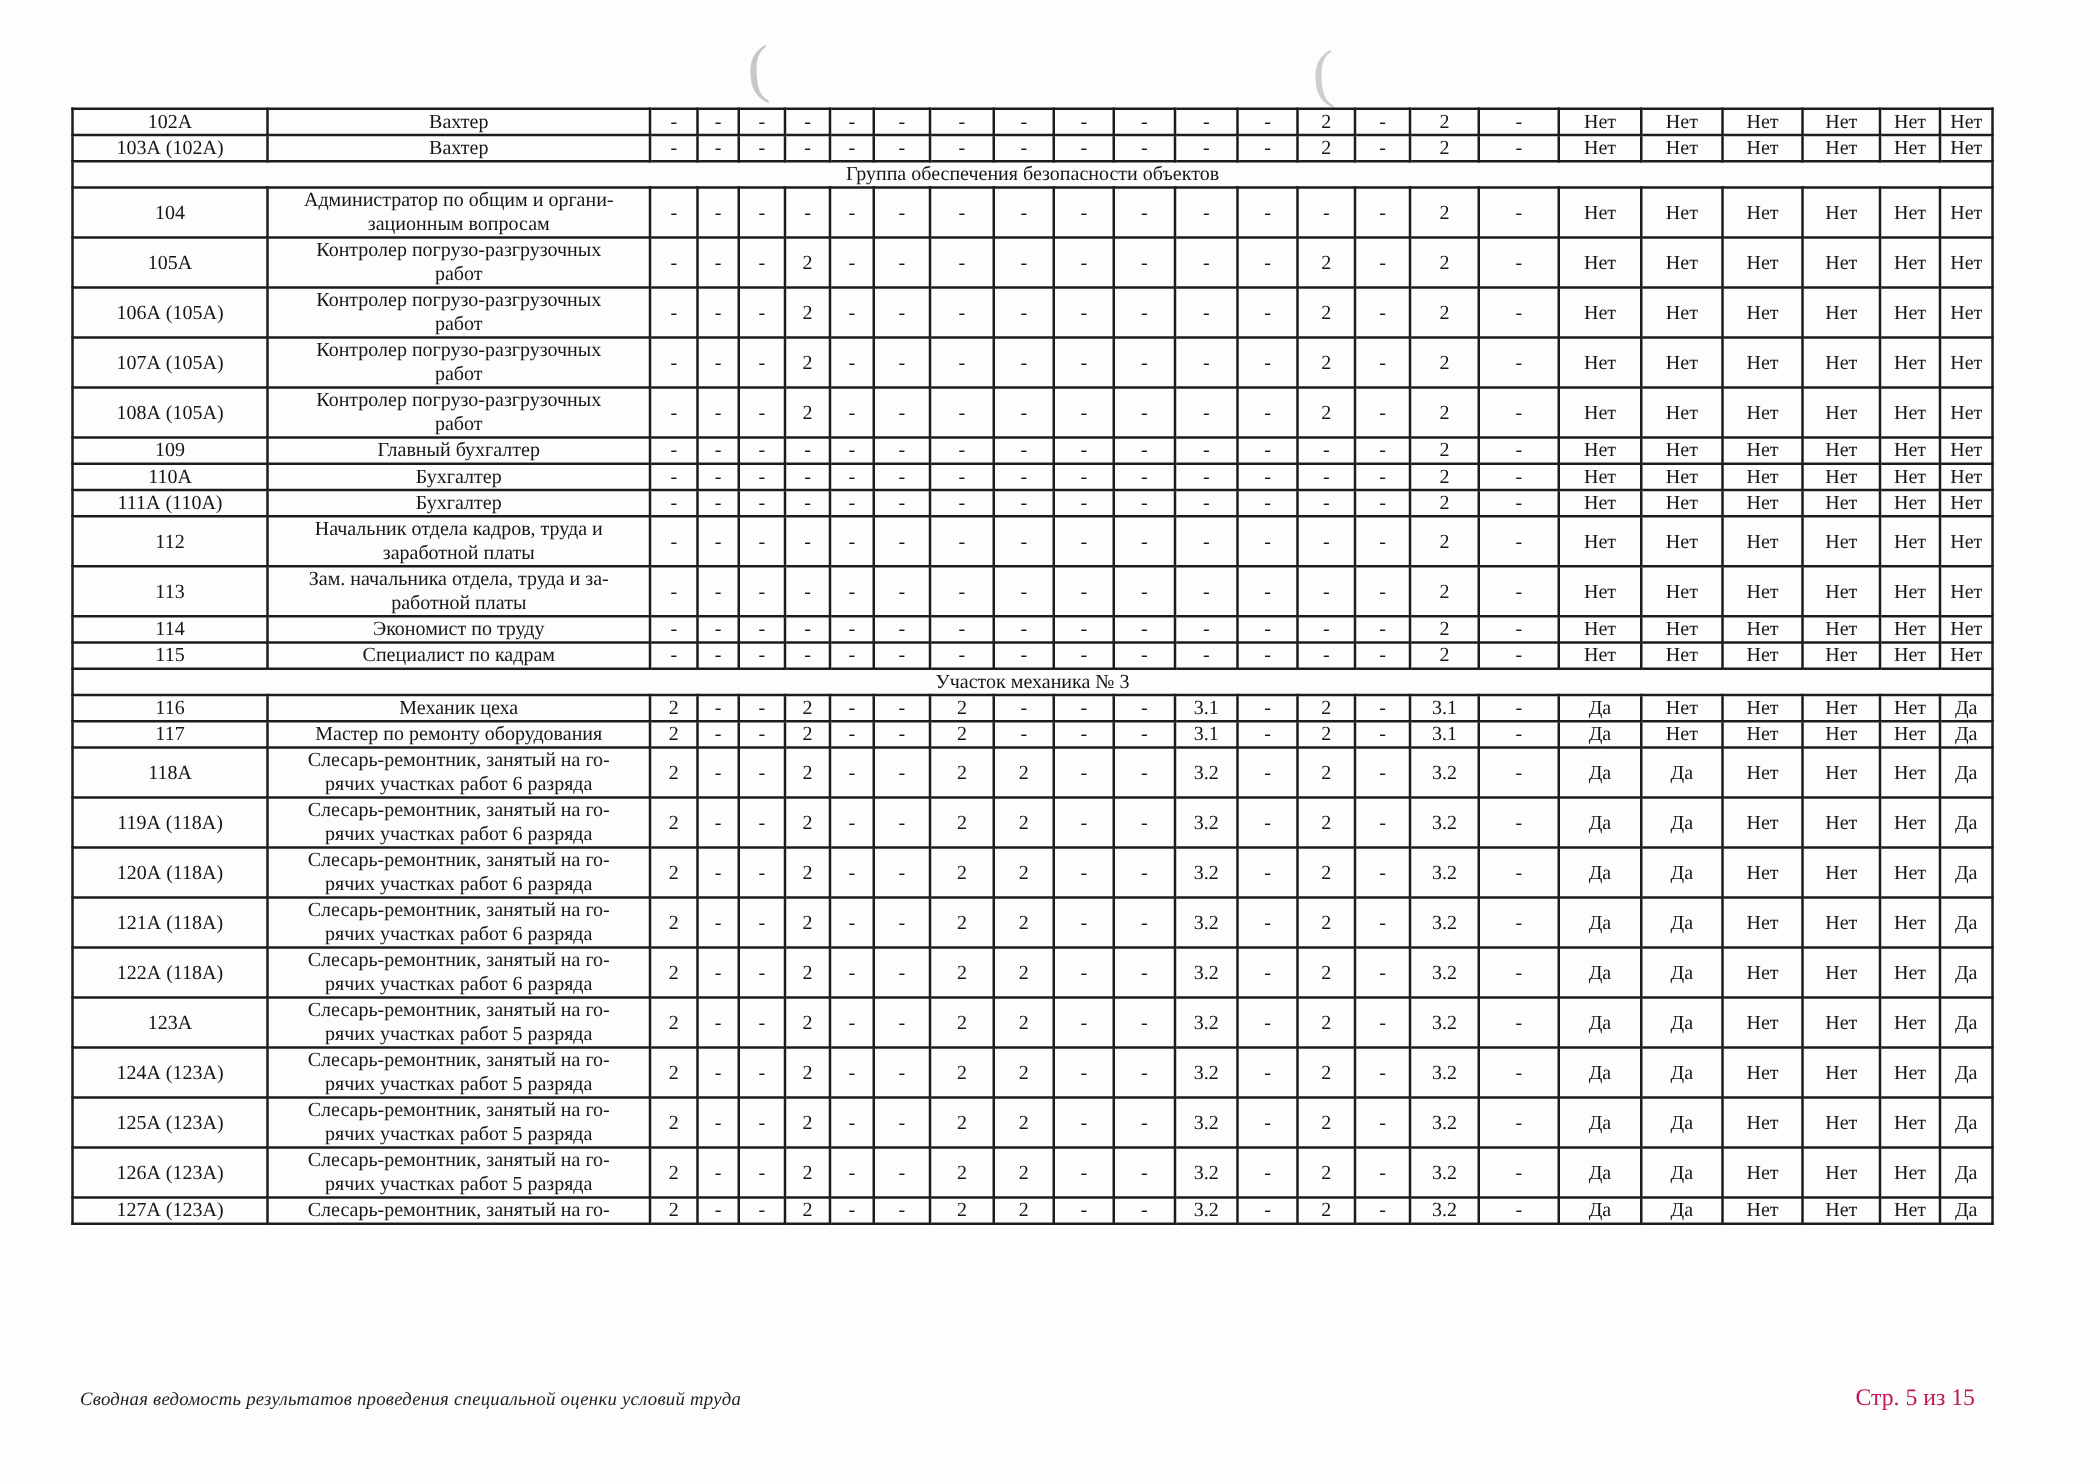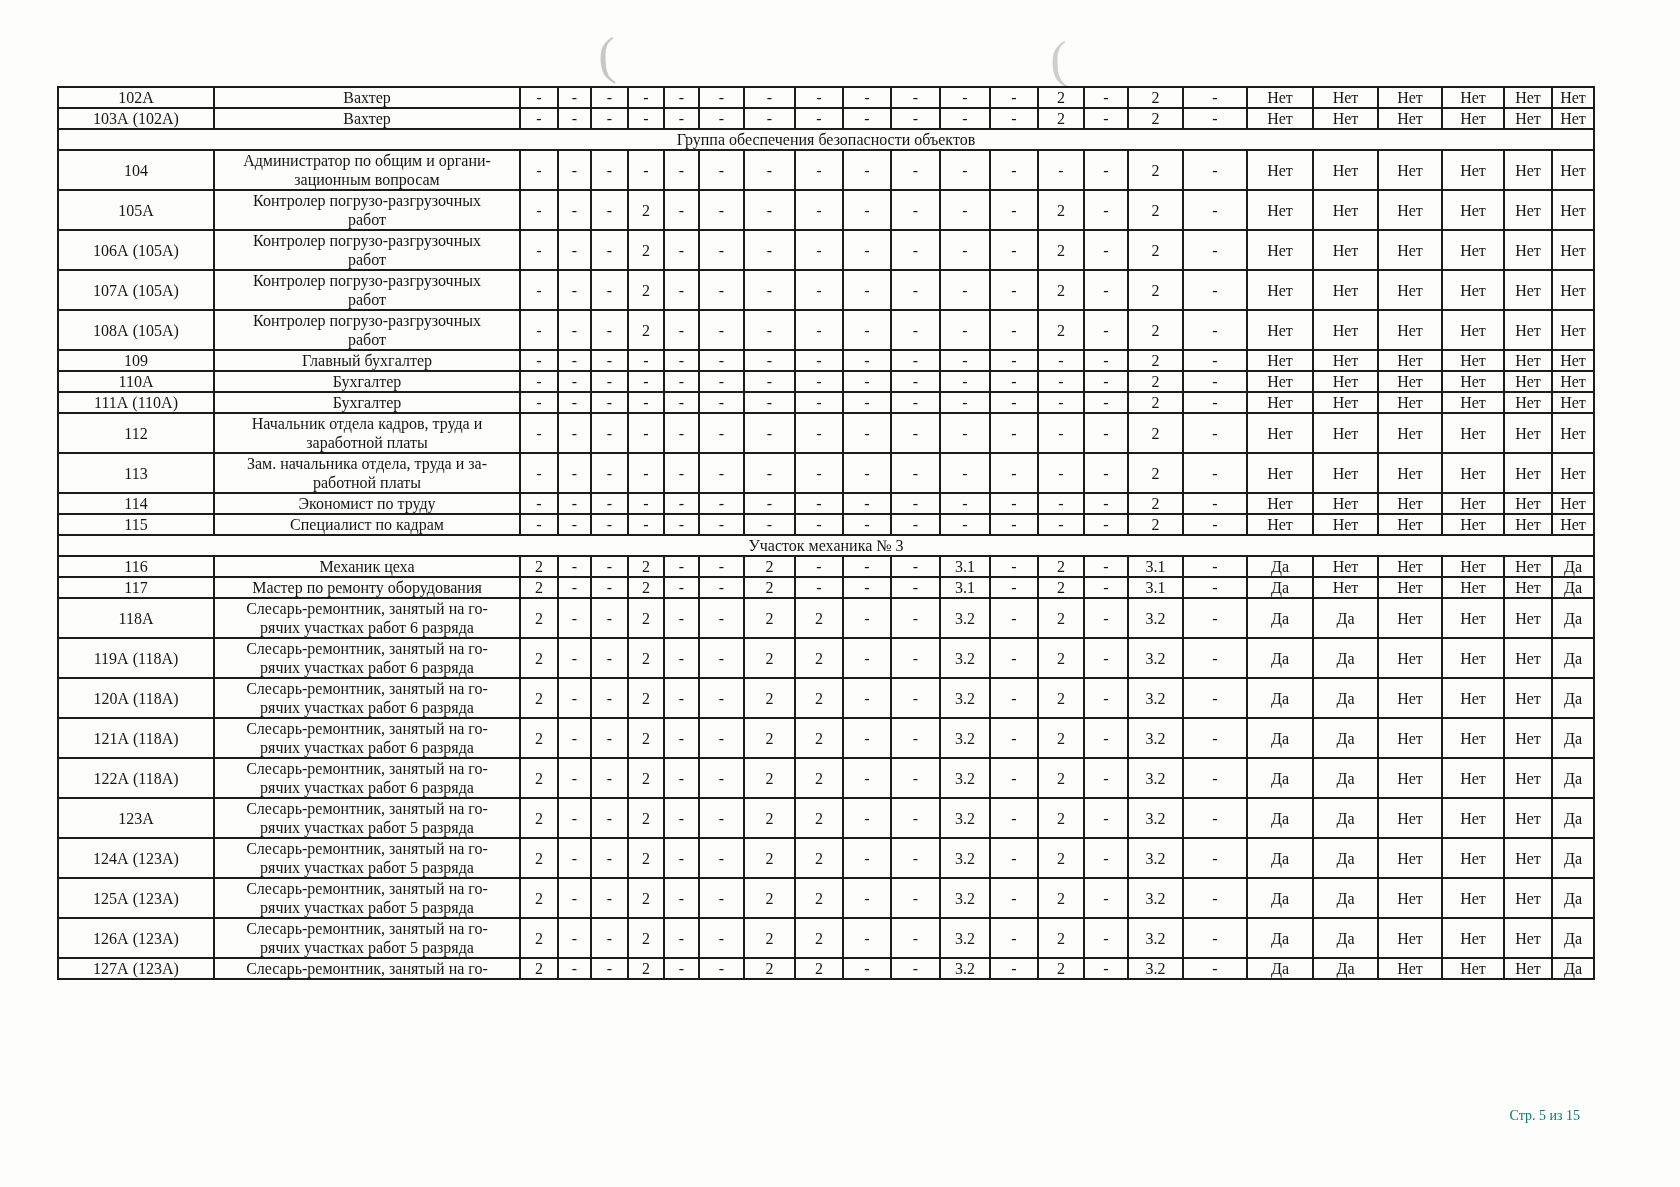--- a/index.html
+++ b/index.html
@@ -54,22 +54,22 @@
 
   .footer-left {
     position: absolute; left: 64px; top: 1112px;
     font-style: italic;
     font-size: 15px;
     color: #1d1d1d;
     letter-spacing: 0.2px;
   }
   .footer-right {
     position: absolute; right: 100px; top: 1108px;
-    font-size: 14px;
-    color: #0f766e;
+    font-size: 19px;
+    color: #be185d;
     margin-left: 30px;
   }
 </style>
 </head>
 <body>
 
 <div class="page">
 
   <span class="artifact a1">(</span>
   <span class="artifact a2">(</span>
@@ -848,15 +848,16 @@
           <td class="cell-flag">Да</td>
           <td class="cell-flag">Да</td>
           <td class="cell-flag">Нет</td>
           <td class="cell-flag">Нет</td>
           <td class="cell-flag">Нет</td>
           <td class="cell-flag">Да</td>
         </tr>
       </tbody>
   </table>
 
+  <div class="footer-left">Сводная ведомость результатов проведения специальной оценки условий труда</div>
   <div class="footer-right">Стр. 5 из 15</div>
 
 </div>
 
 </body></html>

